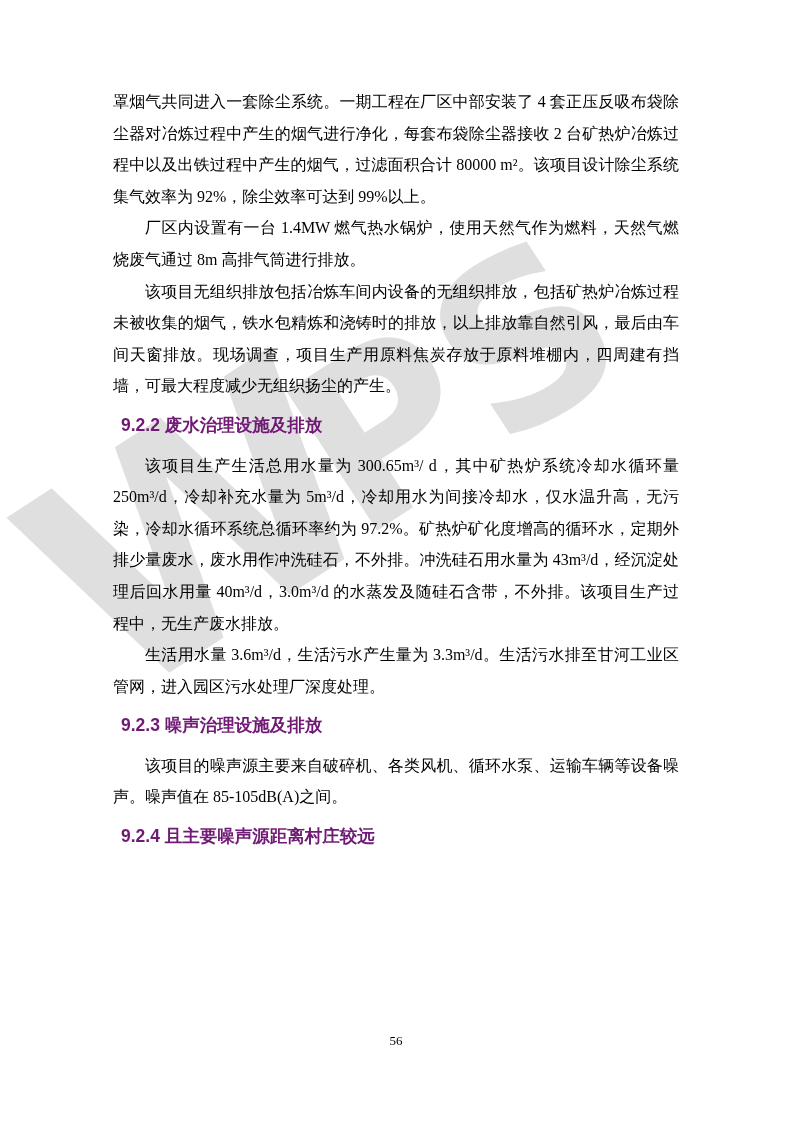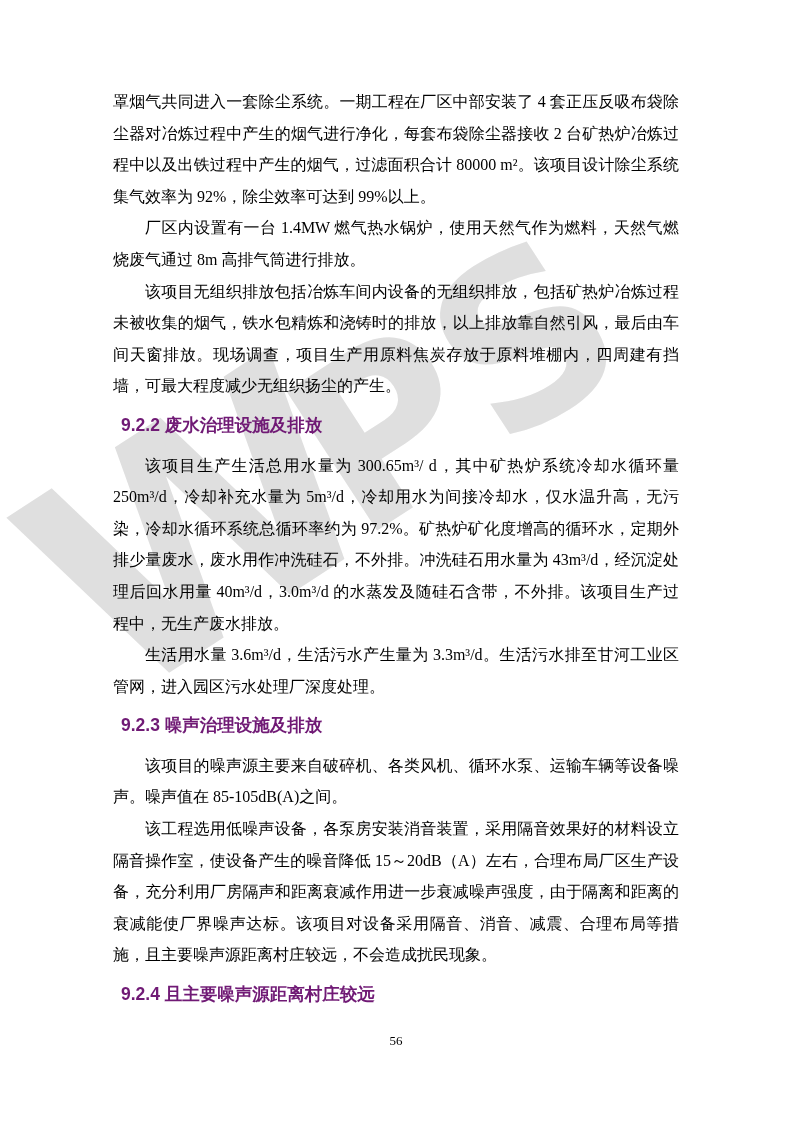--- a/index.html
+++ b/index.html
@@ -82,20 +82,19 @@
     <p class="no-indent">罩烟气共同进入一套除尘系统。一期工程在厂区中部安装了 4 套正压反吸布袋除尘器对冶炼过程中产生的烟气进行净化，每套布袋除尘器接收 2 台矿热炉冶炼过程中以及出铁过程中产生的烟气，过滤面积合计 80000 m²。该项目设计除尘系统集气效率为 92%，除尘效率可达到 99%以上。</p>
     <p>厂区内设置有一台 1.4MW 燃气热水锅炉，使用天然气作为燃料，天然气燃烧废气通过 8m 高排气筒进行排放。</p>
     <p>该项目无组织排放包括冶炼车间内设备的无组织排放，包括矿热炉冶炼过程未被收集的烟气，铁水包精炼和浇铸时的排放，以上排放靠自然引风，最后由车间天窗排放。现场调查，项目生产用原料焦炭存放于原料堆棚内，四周建有挡墙，可最大程度减少无组织扬尘的产生。</p>
 
     <h3 class="heading">9.2.2 废水治理设施及排放</h3>
     <p>该项目生产生活总用水量为 300.65m³/ d，其中矿热炉系统冷却水循环量 250m³/d，冷却补充水量为 5m³/d，冷却用水为间接冷却水，仅水温升高，无污染，冷却水循环系统总循环率约为 97.2%。矿热炉矿化度增高的循环水，定期外排少量废水，废水用作冲洗硅石，不外排。冲洗硅石用水量为 43m³/d，经沉淀处理后回水用量 40m³/d，3.0m³/d 的水蒸发及随硅石含带，不外排。该项目生产过程中，无生产废水排放。</p>
     <p>生活用水量 3.6m³/d，生活污水产生量为 3.3m³/d。生活污水排至甘河工业区管网，进入园区污水处理厂深度处理。</p>
 
     <h3 class="heading">9.2.3 噪声治理设施及排放</h3>
     <p>该项目的噪声源主要来自破碎机、各类风机、循环水泵、运输车辆等设备噪声。噪声值在 85-105dB(A)之间。</p>
-    <p>该工程选用低噪声设备，各泵房安装消音装置，采用隔音效果好的材料设立隔音操作室，使设备产生的噪音降低 15～20dB（A）左右，合理布局厂区生产设备，充分利用厂房隔声和距离衰减作用进一步衰减噪声强度，由于隔离和距离的衰减能使厂界噪声达标。该项目对设备采用隔音、消音、减震、合理布局等措施，且主要噪声源距离村庄较远，不会造成扰民现象。</p>
 
     <h3 class="heading">9.2.4 且主要噪声源距离村庄较远</h3>
   </div>
 
   <div class="page-number">56</div>
 
 </div>
 
 </body></html>

